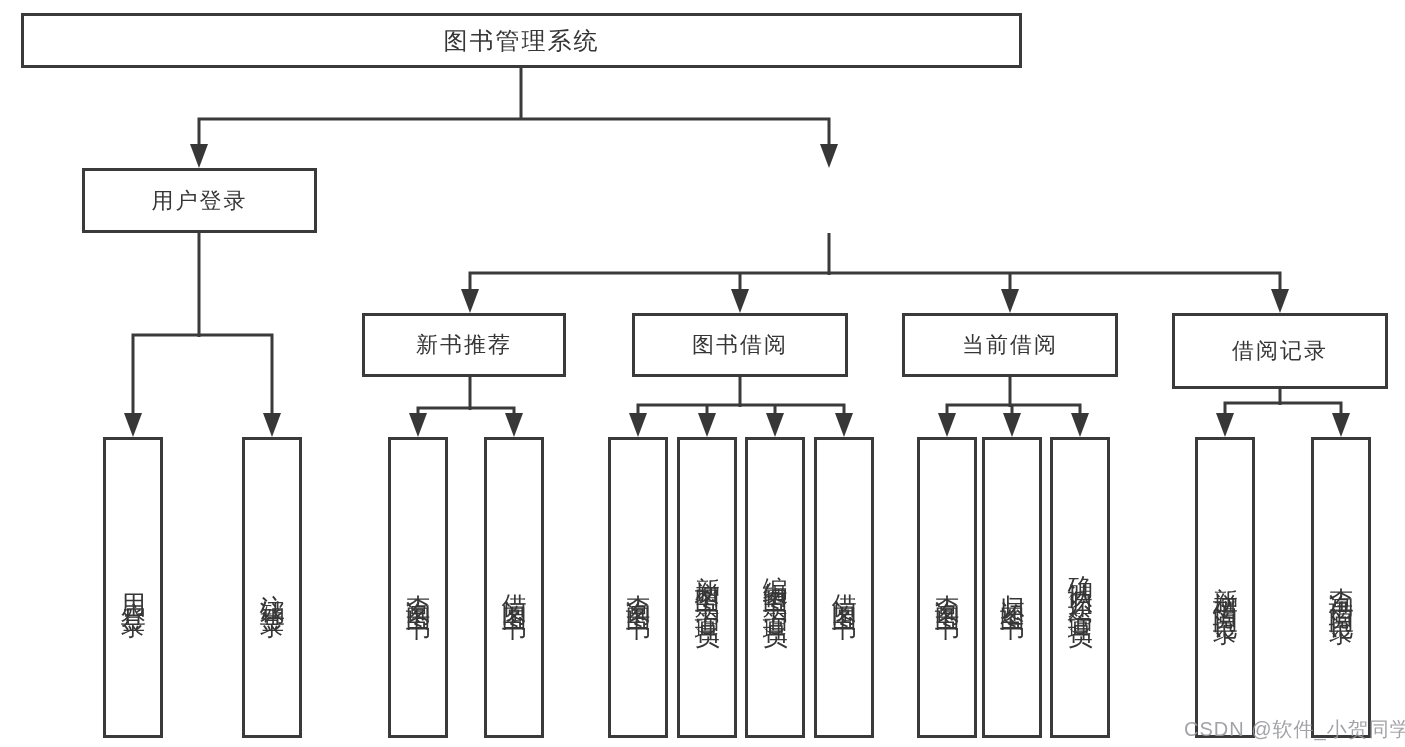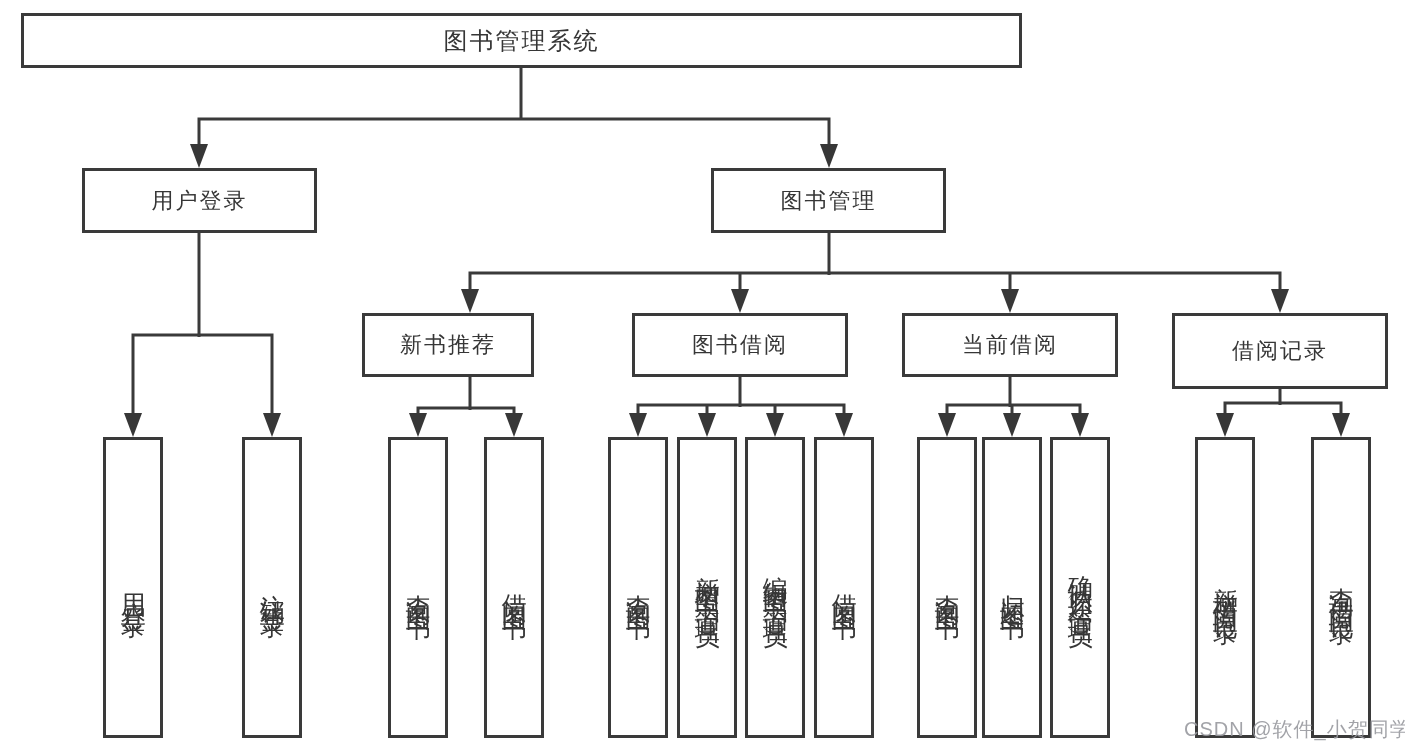--- a/index.html
+++ b/index.html
@@ -111,23 +111,22 @@
       <polygon class="arrowhead" points="1003,413 1021,413 1012,437"></polygon>
       <polygon class="arrowhead" points="1071,413 1089,413 1080,437"></polygon>
       <polygon class="arrowhead" points="1216,413 1234,413 1225,437"></polygon>
       <polygon class="arrowhead" points="1332,413 1350,413 1341,437"></polygon>
     </g>
   </svg>
 
   <div class="node h root-box" style="left:21px; top:13px; width:1001px; height:55px;">图书管理系统</div>
 
   <div class="node h" style="left:82px; top:168px; width:235px; height:65px;">用户登录</div>
-  <div class="node h" style="left:711px; top:168px; width:235px; height:65px;">图书管理</div>
 
-  <div class="node h" style="left:362px; top:313px; width:172px; height:64px;">新书推荐</div>
+  <div class="node h" style="left:362px; top:313px; width:204px; height:64px;">新书推荐</div>
   <div class="node h" style="left:632px; top:313px; width:216px; height:64px;">图书借阅</div>
   <div class="node h" style="left:902px; top:313px; width:216px; height:64px;">当前借阅</div>
   <div class="node h" style="left:1172px; top:313px; width:216px; height:76px;">借阅记录</div>
 
   <div class="node v" style="left:103px; top:437px; width:60px; height:301px;">用户登录</div>
   <div class="node v" style="left:242px; top:437px; width:60px; height:301px;">注销登录</div>
 
   <div class="node v" style="left:388px; top:437px; width:60px; height:301px;">查询图书</div>
   <div class="node v" style="left:484px; top:437px; width:60px; height:301px;">借阅图书</div>
 

